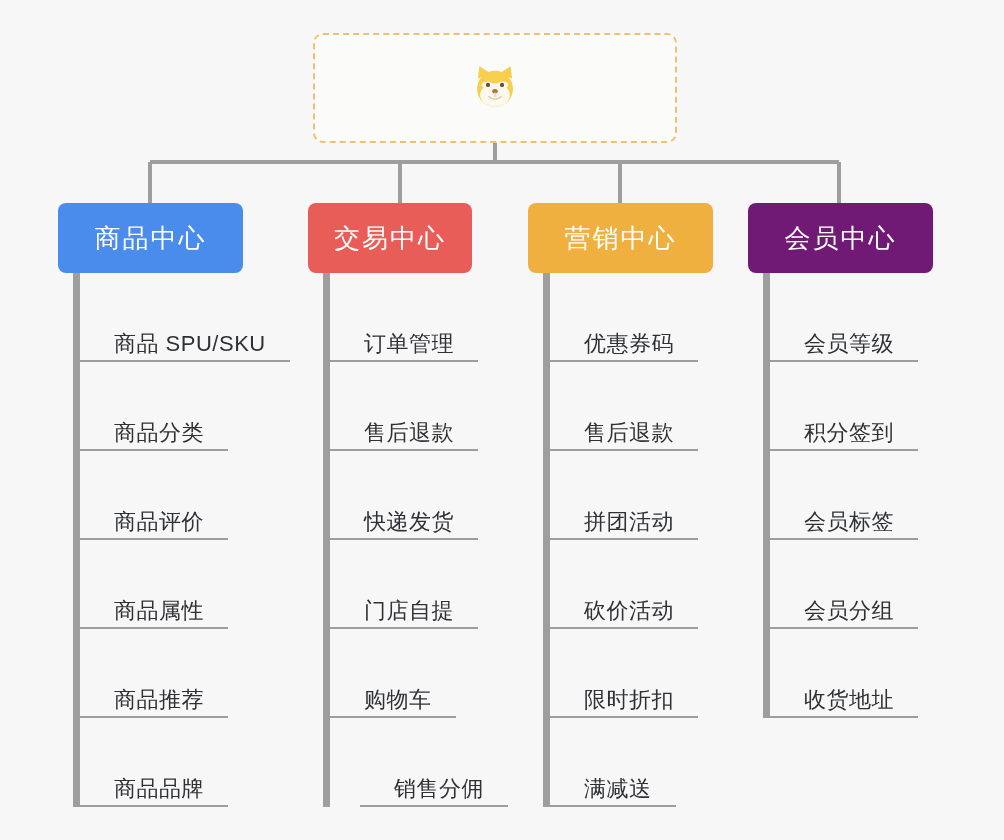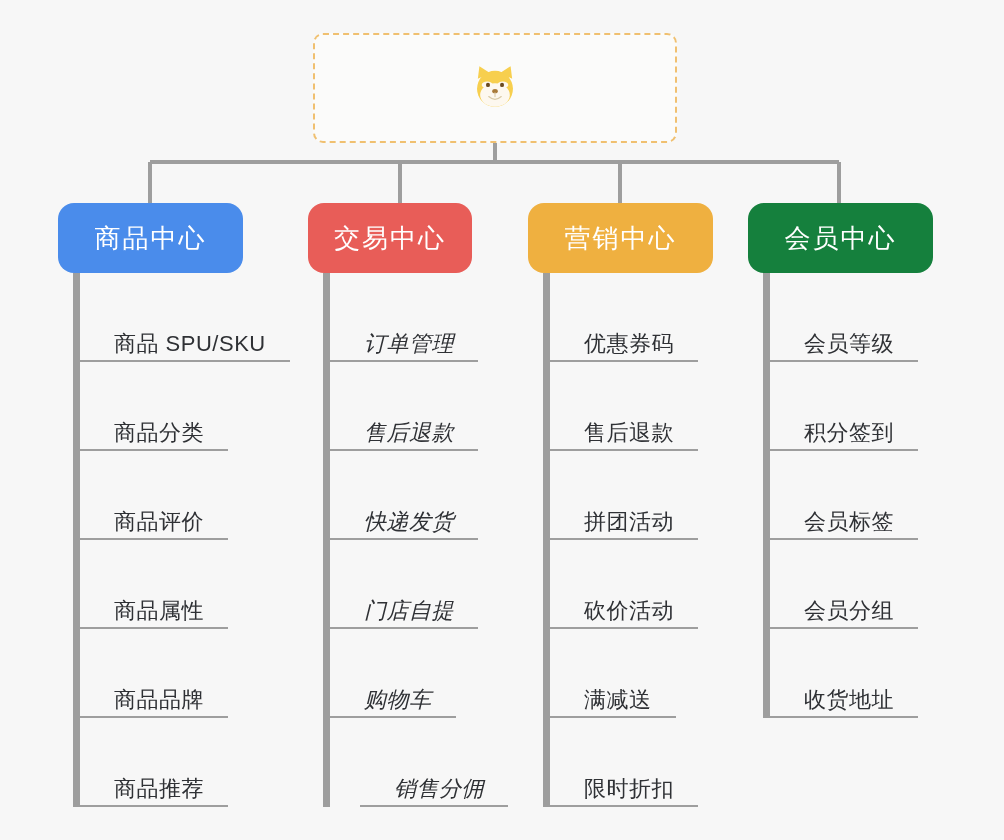--- a/index.html
+++ b/index.html
@@ -61,21 +61,21 @@
     pointer-events: none;
   }
 
   
   .column {
     position: absolute;
     top: 203px;
   }
   .cat-header {
     height: 70px;
-    border-radius: 16px;
+    border-radius: 8px;
     display: flex;
     align-items: center;
     justify-content: center;
     color: #ffffff;
     font-size: 26px;
     letter-spacing: 2px;
     box-sizing: border-box;
   }
   .col-0 { left: 58px;  }
   .col-1 { left: 308px; }
@@ -167,33 +167,33 @@
       <li class="leaf-item">
         <span class="leaf-underline" style="border-bottom-color: rgb(158, 158, 158);">商品分类</span>
       </li>
       <li class="leaf-item">
         <span class="leaf-underline" style="border-bottom-color: rgb(158, 158, 158);">商品评价</span>
       </li>
       <li class="leaf-item">
         <span class="leaf-underline" style="border-bottom-color: rgb(158, 158, 158);">商品属性</span>
       </li>
       <li class="leaf-item">
+        <span class="leaf-underline" style="border-bottom-color: rgb(158, 158, 158);">商品推荐</span>
+      </li>
+      <li class="leaf-item">
         <span class="leaf-underline" style="border-bottom-color: rgb(158, 158, 158);">商品品牌</span>
-      </li>
-      <li class="leaf-item">
-        <span class="leaf-underline" style="border-bottom-color: rgb(158, 158, 158);">商品推荐</span>
       </li>
     </ul>
   </div>
 
   <div class="column col-1">
     <div class="cat-header" style="background-color: rgb(232, 93, 88);">
       <span>交易中心</span>
     </div>
-    <ul class="leaf-list" style="border-left-color: rgb(158, 158, 158); font-style: italic;">
+    <ul class="leaf-list" style="border-left-color: rgb(158, 158, 158);">
       <li class="leaf-item">
         <span class="leaf-underline" style="border-bottom-color: rgb(158, 158, 158);">订单管理</span>
       </li>
       <li class="leaf-item">
         <span class="leaf-underline" style="border-bottom-color: rgb(158, 158, 158);">售后退款</span>
       </li>
       <li class="leaf-item">
         <span class="leaf-underline" style="border-bottom-color: rgb(158, 158, 158);">快递发货</span>
       </li>
       <li class="leaf-item">
@@ -219,30 +219,30 @@
       <li class="leaf-item">
         <span class="leaf-underline" style="border-bottom-color: rgb(158, 158, 158);">售后退款</span>
       </li>
       <li class="leaf-item">
         <span class="leaf-underline" style="border-bottom-color: rgb(158, 158, 158);">拼团活动</span>
       </li>
       <li class="leaf-item">
         <span class="leaf-underline" style="border-bottom-color: rgb(158, 158, 158);">砍价活动</span>
       </li>
       <li class="leaf-item">
+        <span class="leaf-underline" style="border-bottom-color: rgb(158, 158, 158);">限时折扣</span>
+      </li>
+      <li class="leaf-item">
         <span class="leaf-underline" style="border-bottom-color: rgb(158, 158, 158);">满减送</span>
       </li>
-      <li class="leaf-item">
-        <span class="leaf-underline" style="border-bottom-color: rgb(158, 158, 158);">限时折扣</span>
-      </li>
     </ul>
   </div>
 
   <div class="column col-3">
-    <div class="cat-header" style="background-color: #15803d;">
+    <div class="cat-header" style="background-color: #701a75;">
       <span>会员中心</span>
     </div>
     <ul class="leaf-list" style="border-left-color: rgb(158, 158, 158);">
       <li class="leaf-item">
         <span class="leaf-underline" style="border-bottom-color: rgb(158, 158, 158);">会员等级</span>
       </li>
       <li class="leaf-item">
         <span class="leaf-underline" style="border-bottom-color: rgb(158, 158, 158);">积分签到</span>
       </li>
       <li class="leaf-item">

